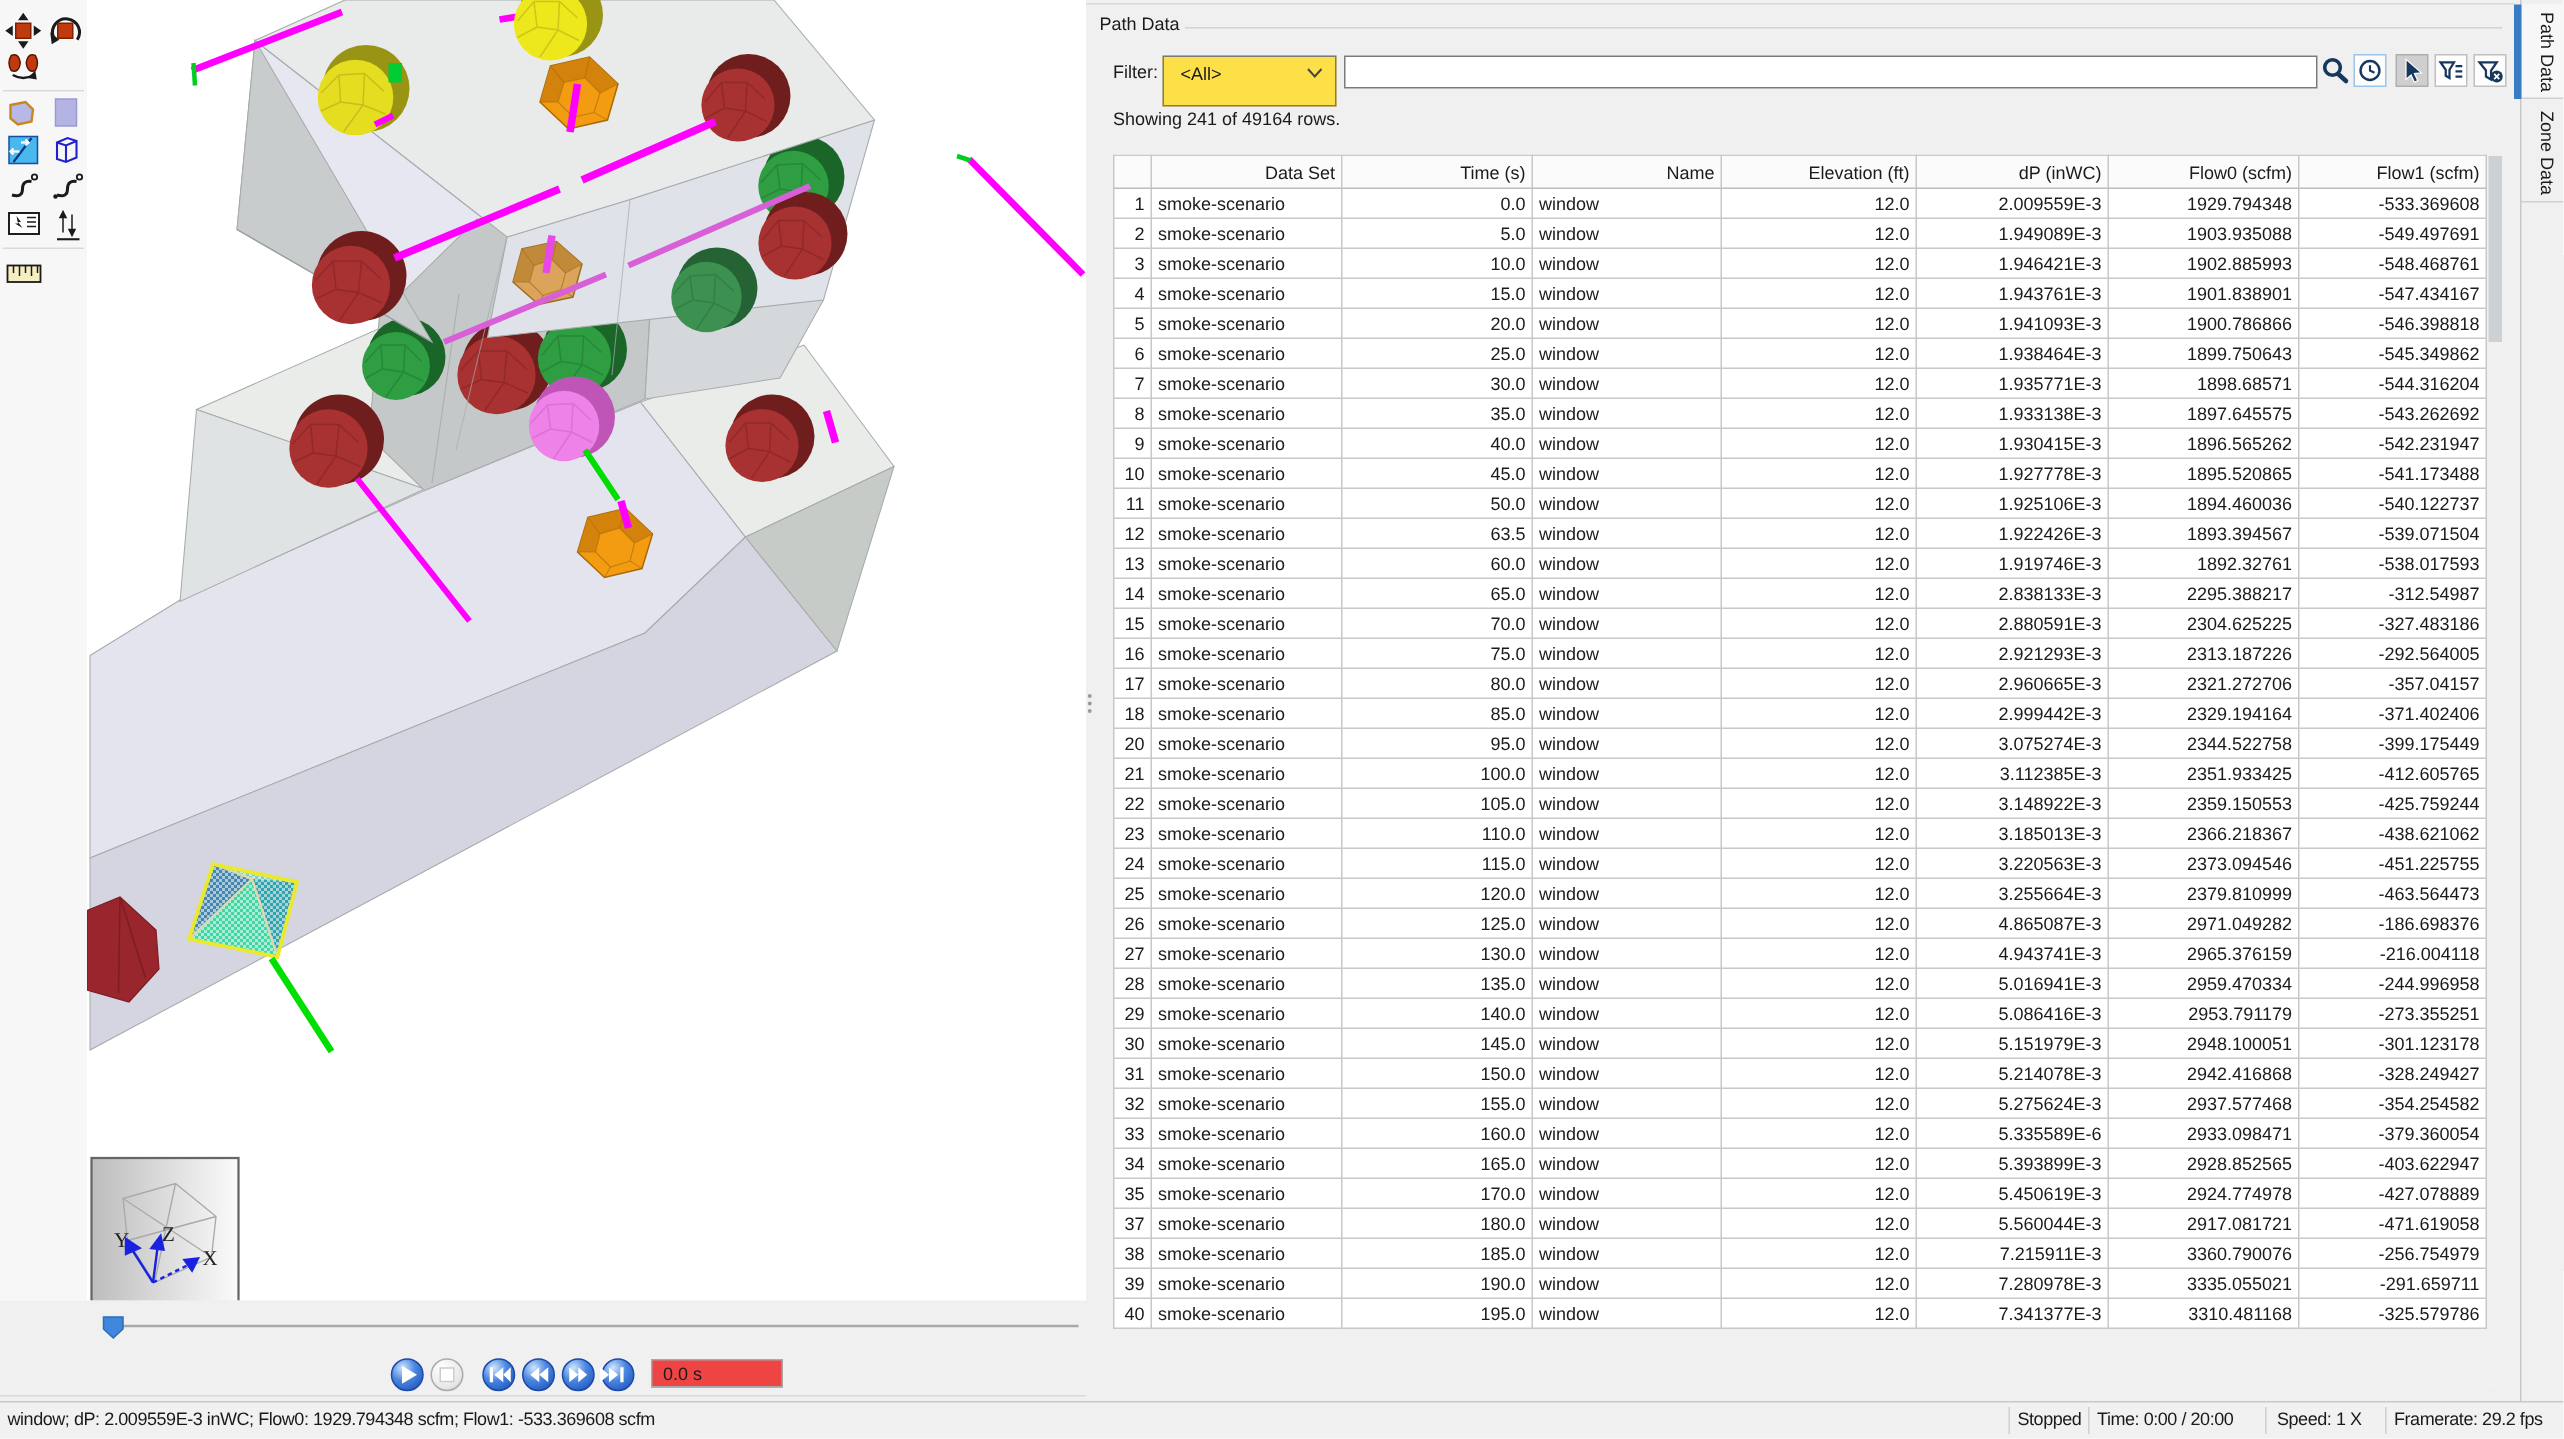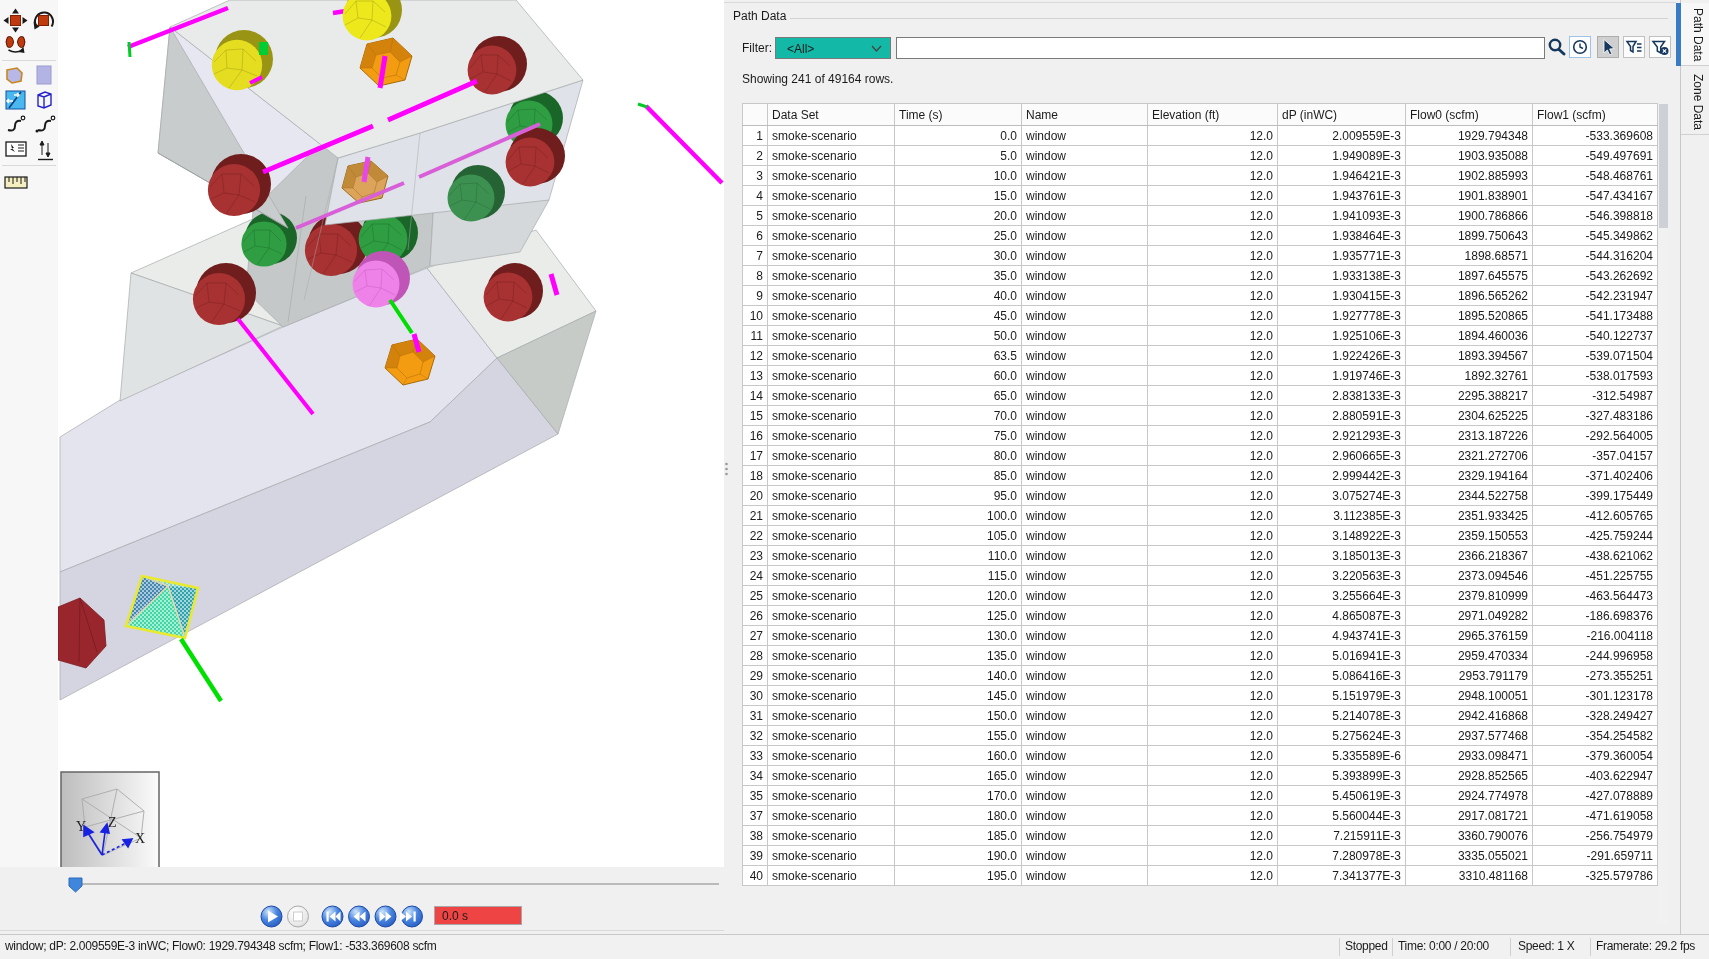--- a/index.html
+++ b/index.html
@@ -3,21 +3,21 @@
 *{margin:0;padding:0;box-sizing:border-box}
 html,body{width:1709px;height:959px;overflow:hidden;font-family:"Liberation Sans",sans-serif;background:#fff;position:relative}
 #toolbar{position:absolute;left:0;top:0;width:58px;height:867px;background:#f7f7f7}
 #viewport{position:absolute;left:0;top:0;width:727px;height:867px;background:#fff}
 #botpanel{position:absolute;left:0;top:867px;width:727px;height:67px;background:#f0f0f0}
 #rightpanel{position:absolute;left:724px;top:0;width:952px;height:934px;background:#f0f0f0;font-size:12px;color:#1a1a1a}
 #tabstrip{position:absolute;left:1676px;top:0;width:33px;height:934px;background:#f0f0f0}
 #statusbar{position:absolute;left:0;top:934px;width:1709px;height:36px;background:#f1f1f1;border-top:1px solid #c8c8c8;font-size:12px;color:#1a1a1a;letter-spacing:-0.3px}
 #dt{border-collapse:collapse;table-layout:fixed;background:#fff;font-size:12px;color:#1b1b1b}
 #dt td,#dt th{border:1px solid #c8c8c8;height:20px;padding:0 4px;overflow:hidden;white-space:nowrap}
-#dt th{background:#fbfbfb;font-weight:normal;text-align:left;height:22px;border-bottom:1px solid #bdbdbd}
+#dt th{background:#fbfbfb;font-weight:normal;text-align:right;height:22px;border-bottom:1px solid #bdbdbd}
 #dt td.r{text-align:right}
 #dt td.l{text-align:left}
 .vtab{writing-mode:vertical-rl;font-size:12px;color:#1a1a1a;text-align:center;position:absolute;left:6px;width:20px}
 </style></head>
 <body>
 <div id="viewport">
 <svg id="scene" xmlns="http://www.w3.org/2000/svg" width="727" height="867" style="position:absolute;left:0;top:0">
 <defs>
 <pattern id="chk" width="4" height="4" patternUnits="userSpaceOnUse">
           <rect width="4" height="4" fill="none"></rect>
@@ -321,21 +321,21 @@
  <svg xmlns="http://www.w3.org/2000/svg" width="8" height="20" style="position:absolute;left:0;top:458px">
       <g fill="#9a9a9a">
         <circle cx="2.5" cy="6" r="1.3"></circle>
         <circle cx="2.5" cy="11" r="1.3"></circle>
         <circle cx="2.5" cy="16" r="1.3"></circle>
       </g>
     </svg>
  <div style="position:absolute;left:9px;top:9px">Path Data</div>
  <div style="position:absolute;left:66px;top:18px;width:878px;height:1px;background:#d2d2d2"></div>
  <div style="position:absolute;left:18px;top:41px">Filter:</div>
- <div style="position:absolute;left:51px;top:37px;width:116px;height:22px;background:#14b8a6;border:1px solid #7a7a7a">
+ <div style="position:absolute;left:51px;top:37px;width:116px;height:34px;background:#fde047;border:1px solid #7a7a7a">
    <div style="position:absolute;left:11px;top:2px;line-height:18px">&lt;All&gt;</div>
    <svg xmlns="http://www.w3.org/2000/svg" width="12" height="8" style="position:absolute;right:7px;top:7px">
         <path d="M1,1 L5.5,6 L10,1" stroke="#444" fill="none" stroke-width="1.3"></path>
       </svg>
  </div>
  <div style="position:absolute;left:172px;top:37px;width:649px;height:22px;background:#fff;border:1px solid #7a7a7a"></div>
 <svg xmlns="http://www.w3.org/2000/svg" width="130" height="26" style="position:absolute;left:822px;top:35px">
 <g stroke="#16375e" fill="none">
         <circle cx="9" cy="10" r="5.2" stroke-width="2.4"></circle>
         <line x1="13" y1="14.5" x2="18" y2="19" stroke-width="3" stroke-linecap="round"></line>

